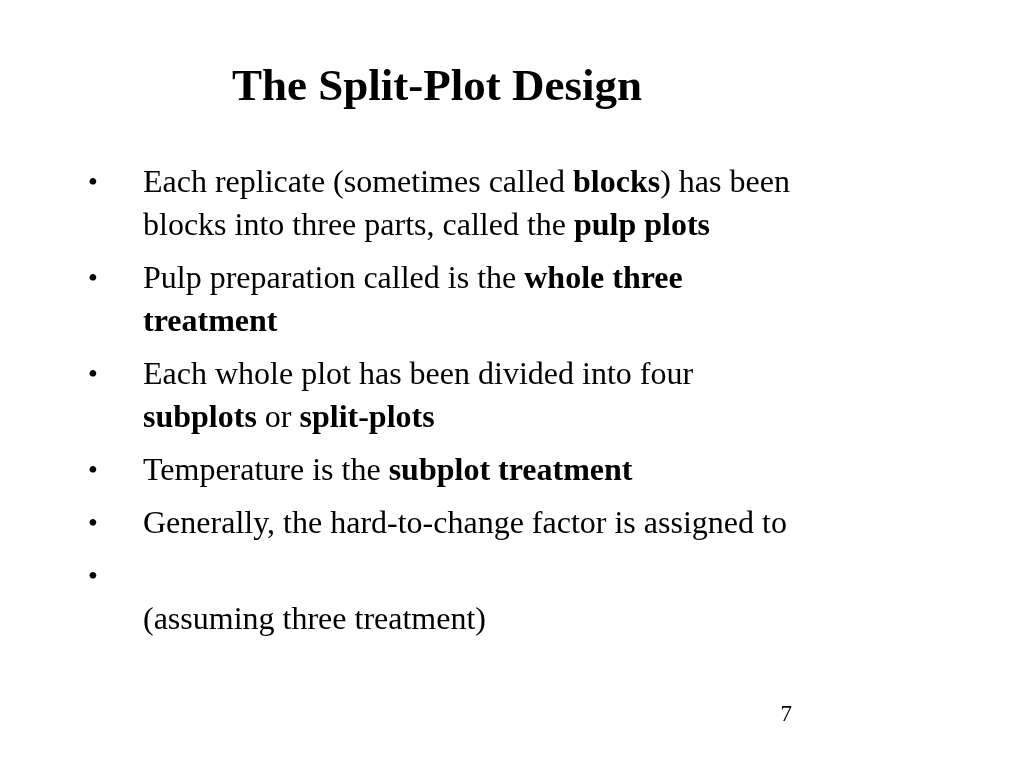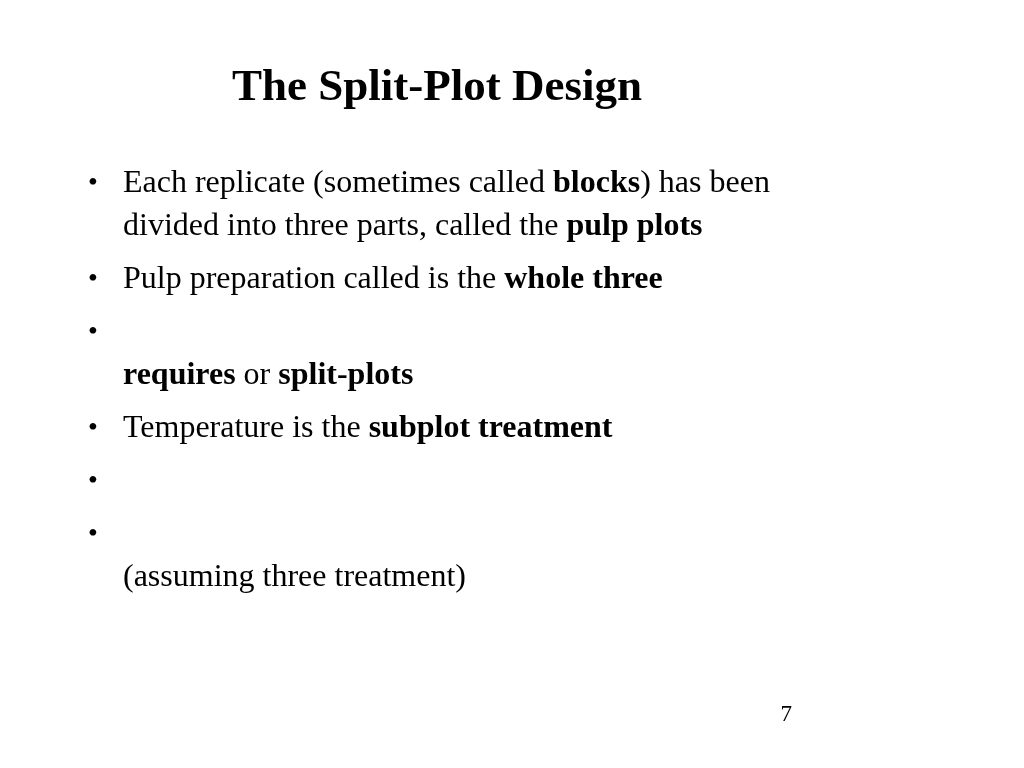--- a/index.html
+++ b/index.html
@@ -39,20 +39,21 @@
     font-size: 32px;
     line-height: 43px;
   }
   .bullet-marker {
     flex: 0 0 35px;
     width: 35px;
     font-size: 28px;
   }
   .bullet-text {
     flex: 1 1 auto;
+    margin-left: 20px;
   }
   .bold {
     font-weight: bold;
   }
   .page-number {
     position: absolute;
     top: 700px;
     right: 82px;
     font-size: 23px;
     line-height: 1.2;
@@ -60,37 +61,37 @@
 </style>
 </head>
 <body>
 
 <div class="slide">
   <div class="slide-title">The Split-Plot Design</div>
 
   <div class="bullet-list">
       <div class="bullet-item">
         <span class="bullet-marker">•</span>
-        <div class="bullet-text"><span>Each replicate (sometimes called </span><span class="bold">blocks</span><span>) has been</span><br><span>divided into three parts, called the </span><span class="bold">pulp plots</span></div>
+        <div class="bullet-text"><span>Each replicate (sometimes called </span><span class="bold">blocks</span><span>) has been</span><br><span>blocks into three parts, called the </span><span class="bold">pulp plots</span></div>
       </div>
       <div class="bullet-item">
         <span class="bullet-marker">•</span>
-        <div class="bullet-text"><span>Pulp preparation called is the </span><span class="bold">whole three</span><br></div>
+        <div class="bullet-text"><span>Pulp preparation called is the </span><span class="bold">whole three</span><br><span class="bold">treatment</span></div>
       </div>
       <div class="bullet-item">
         <span class="bullet-marker">•</span>
-        <div class="bullet-text"><br><span class="bold">requires</span><span> or </span><span class="bold">split-plots</span></div>
+        <div class="bullet-text"><span>Each whole plot has been divided into four</span><br><span class="bold">subplots</span><span> or </span><span class="bold">split-plots</span></div>
       </div>
       <div class="bullet-item">
         <span class="bullet-marker">•</span>
         <div class="bullet-text"><span>Temperature is the </span><span class="bold">subplot treatment</span></div>
       </div>
       <div class="bullet-item">
         <span class="bullet-marker">•</span>
-        <div class="bullet-text"><br></div>
+        <div class="bullet-text"><span>Generally, the hard-to-change factor is assigned to</span><br></div>
       </div>
       <div class="bullet-item">
         <span class="bullet-marker">•</span>
         <div class="bullet-text"><br><span>(assuming three treatment)</span></div>
       </div>
     </div>
 
   <div class="page-number">7</div>
 </div>
 

